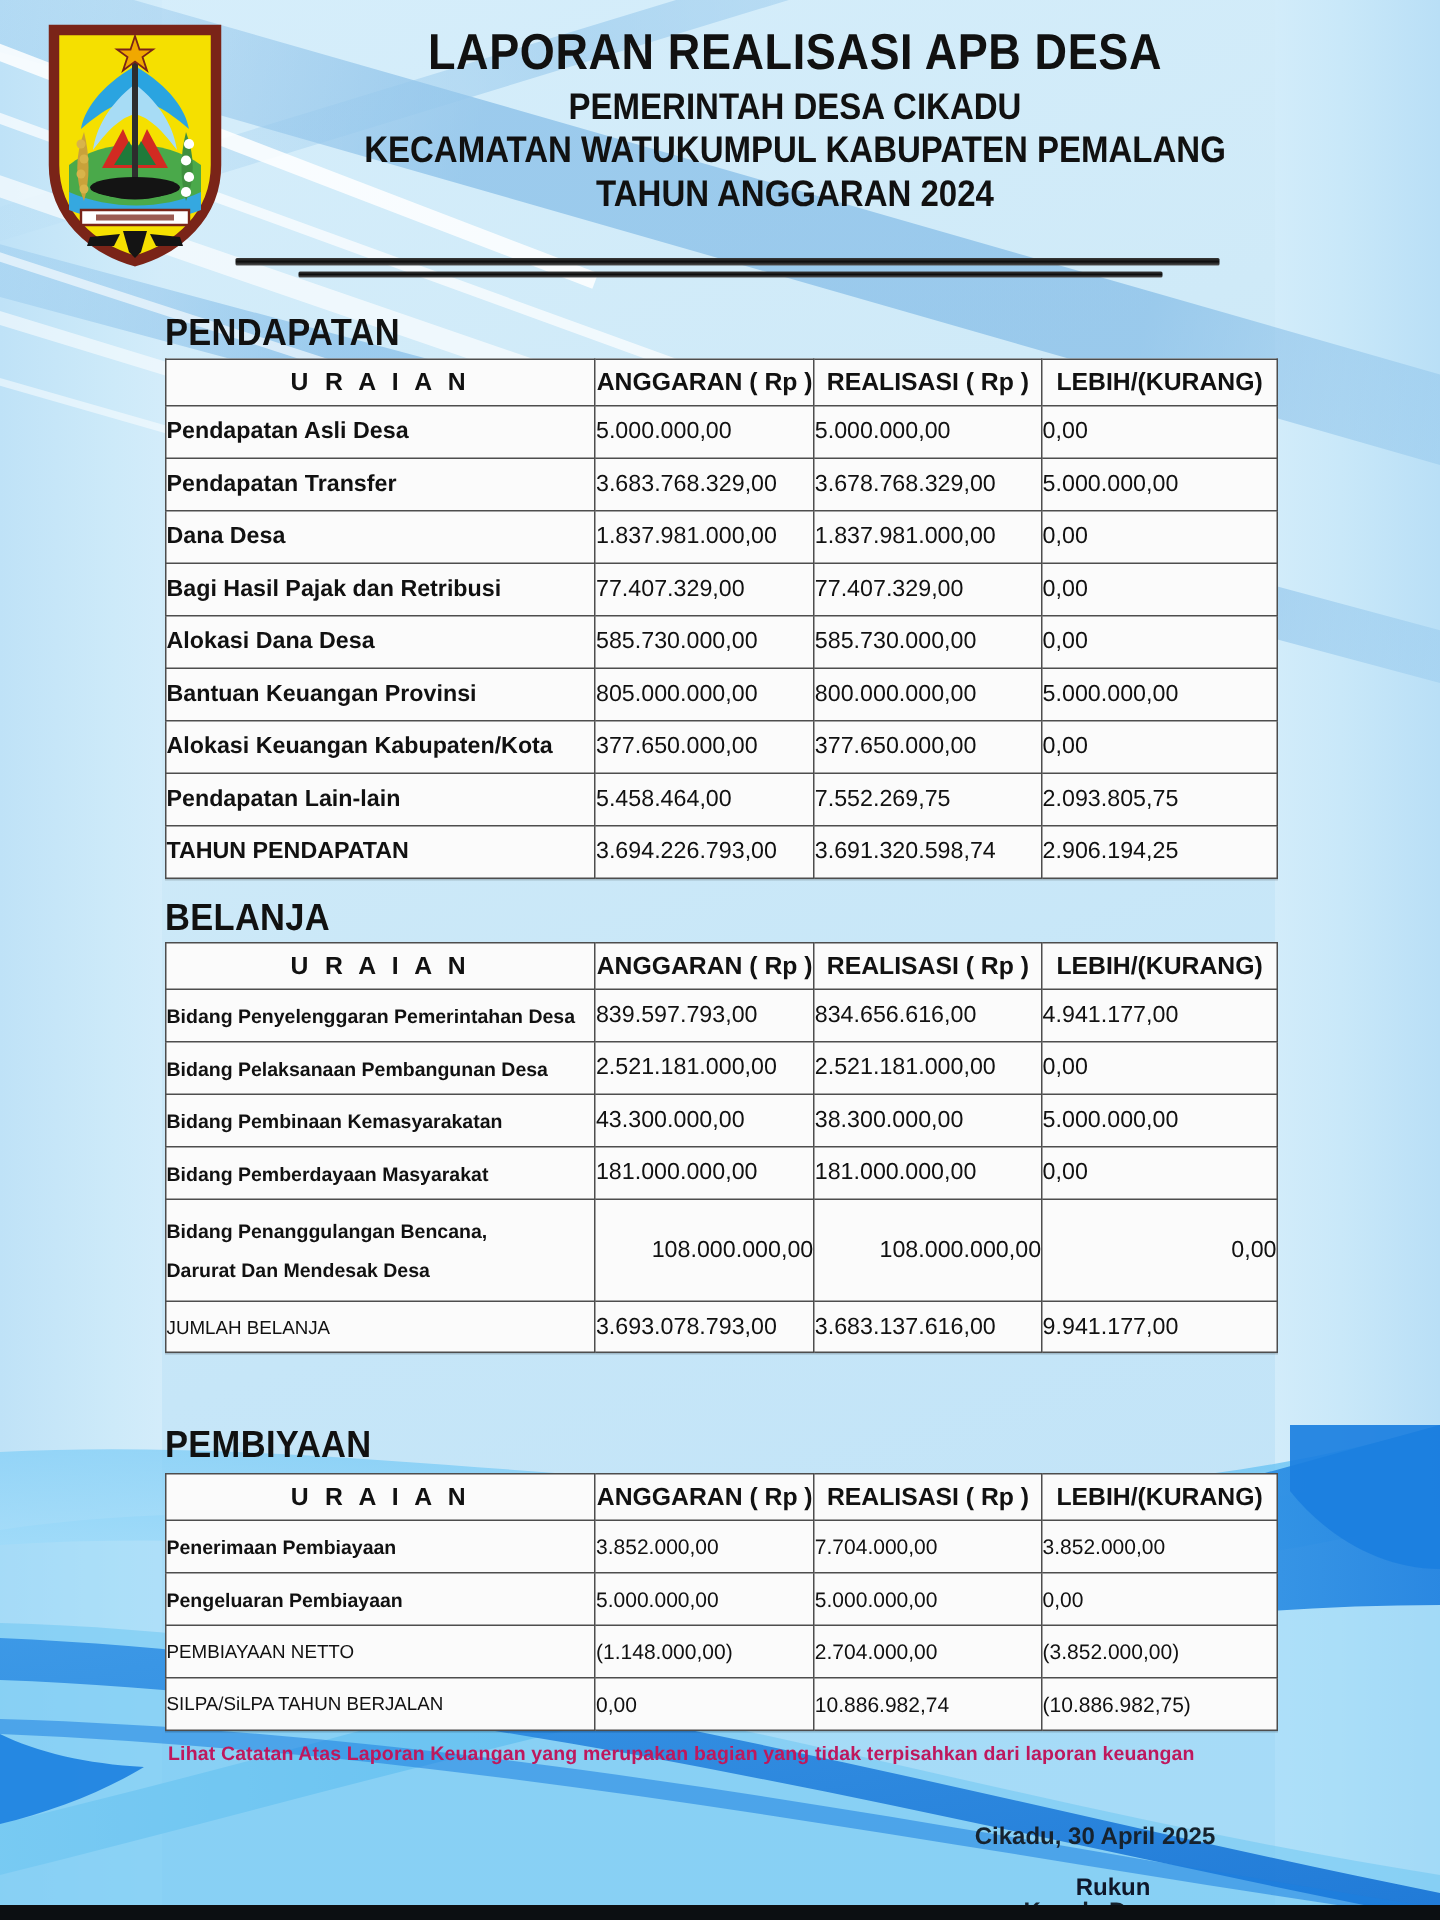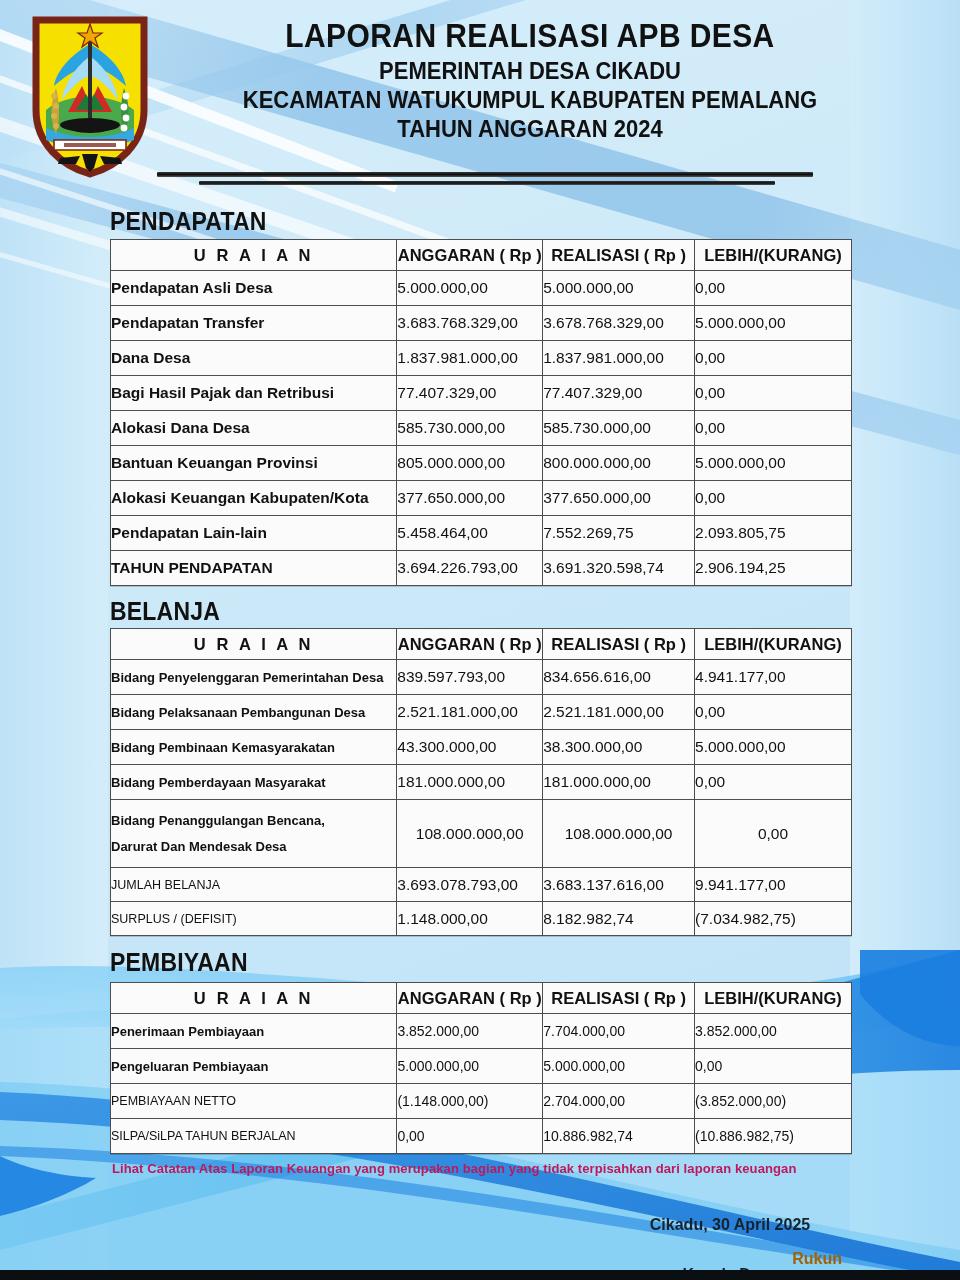--- a/index.html
+++ b/index.html
@@ -93,36 +93,36 @@
   .c-le{width:157px;}
 
   .hd{height:30px;text-align:center;font-size:16.5px;font-weight:bold;}
   .hd-ur{letter-spacing:3.2px;}
 
   .lbl{padding-left:13px;font-size:15.5px;font-weight:bold;}
   .lbl-sm{padding-left:13px;font-size:13px;font-weight:bold;}
   .lbl-xs{padding-left:13px;font-size:12.5px;font-weight:normal;}
 
   .num{padding-left:9px;font-size:15.5px;text-align:left;}
-  .num-top{padding-left:9px;font-size:15.5px;text-align:center;vertical-align:top;padding-top:6px;}
+  .num-top{padding-left:9px;font-size:15.5px;text-align:right;vertical-align:top;padding-top:6px;}
   .num-c{font-size:14px;text-align:left;}
 
   .r35{height:35px;}
   .r68{height:68px;}
   .r34{height:34px;}
 
   .two-line{line-height:2.0;padding-left:13px;font-size:13px;font-weight:bold;padding-top:2px;}
 
   
   #note{position:absolute;left:112px;top:1161px;z-index:4;font-size:13px;color:#be185d;
         font-weight:600;letter-spacing:.1px;}
   #sign{position:absolute;right:100px;top:1186px;z-index:4;text-align:center;width:260px;}
   .sg{font-size:16px;color:#16222e;font-weight:600;line-height:1.35;margin-top:28px;}
-  #signer{position:absolute;right:118px;top:1250px;z-index:4;width:200px;text-align:right;
-          font-size:16px;color:#a16207;font-weight:600;}
+  #signer{position:absolute;right:118px;top:1250px;z-index:4;width:200px;text-align:center;
+          font-size:16px;color:#0f172a;font-weight:600;}
 </style>
 </head>
 <body>
 
 <div id="bg">
   <div class="bg-base"></div>
   <div class="leftedge"></div>
   <div class="rightedge"></div>
   <div class="band1"></div>
   <div class="band2"></div>
@@ -342,26 +342,20 @@
     <td class="num-top">108.000.000,00</td>
     <td class="num-top">108.000.000,00</td>
     <td class="num-top">0,00</td>
   </tr>
   <tr class="r34">
     <td class="lbl-xs">JUMLAH BELANJA</td>
     <td class="num">3.693.078.793,00</td>
     <td class="num">3.683.137.616,00</td>
     <td class="num">9.941.177,00</td>
   </tr>
-  <tr class="r34">
-    <td class="lbl-xs">SURPLUS / (DEFISIT)</td>
-    <td class="num">1.148.000,00</td>
-    <td class="num">8.182.982,74</td>
-    <td class="num">(7.034.982,75)</td>
-  </tr>
 </tbody>
   </table>
 
 <div class="section-title" style="top:948px">PEMBIYAAN</div>
 
 <table class="tbl" style="top:982px">
   <colgroup>
       <col class="c-ur">
       <col class="c-an">
       <col class="c-re">

